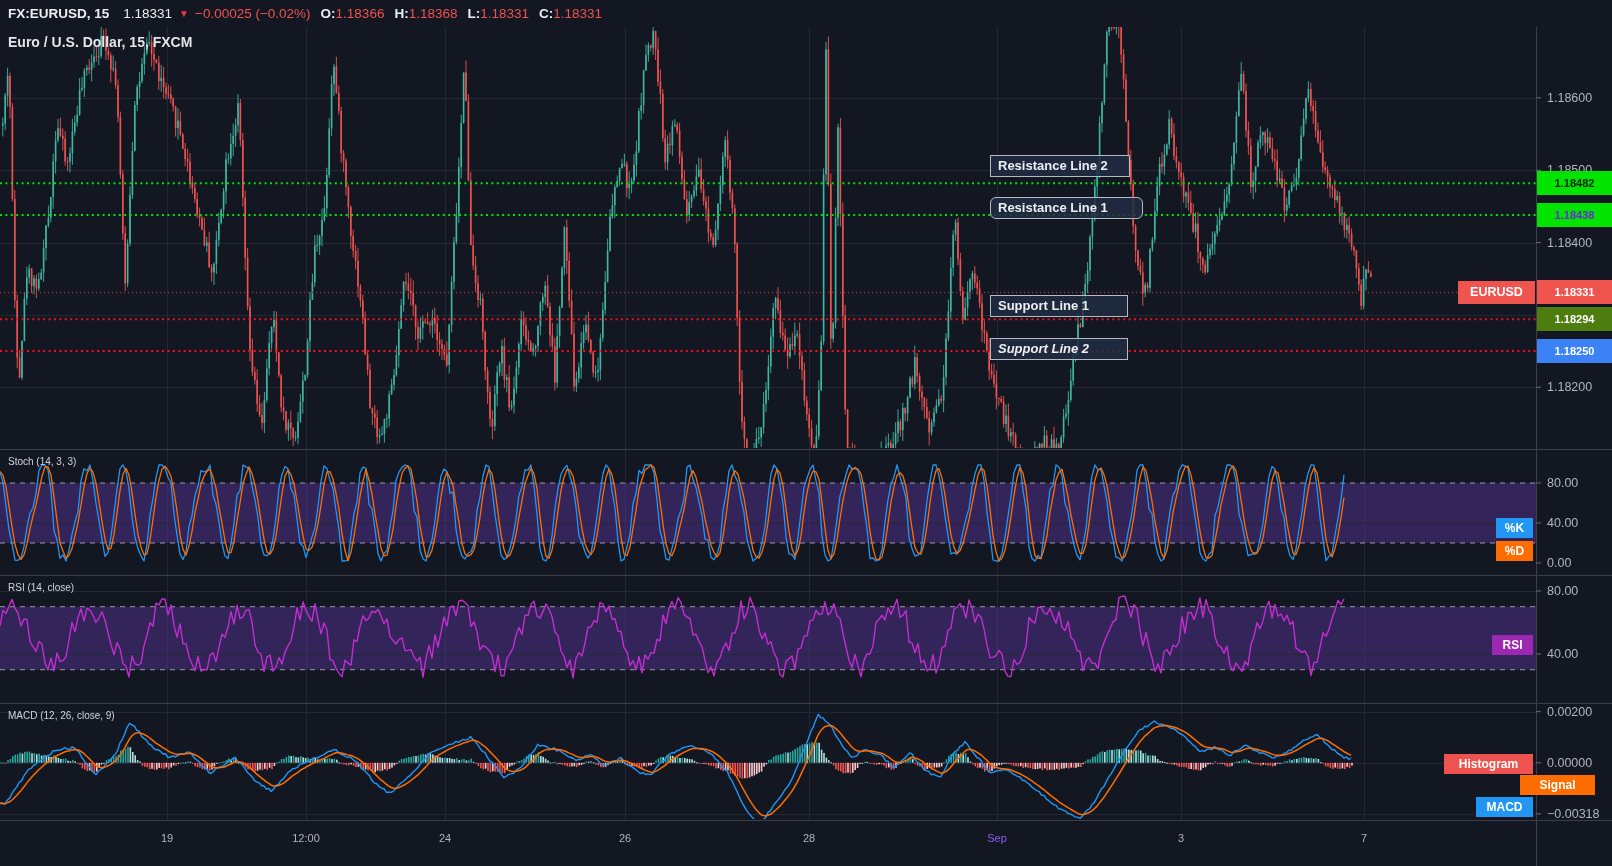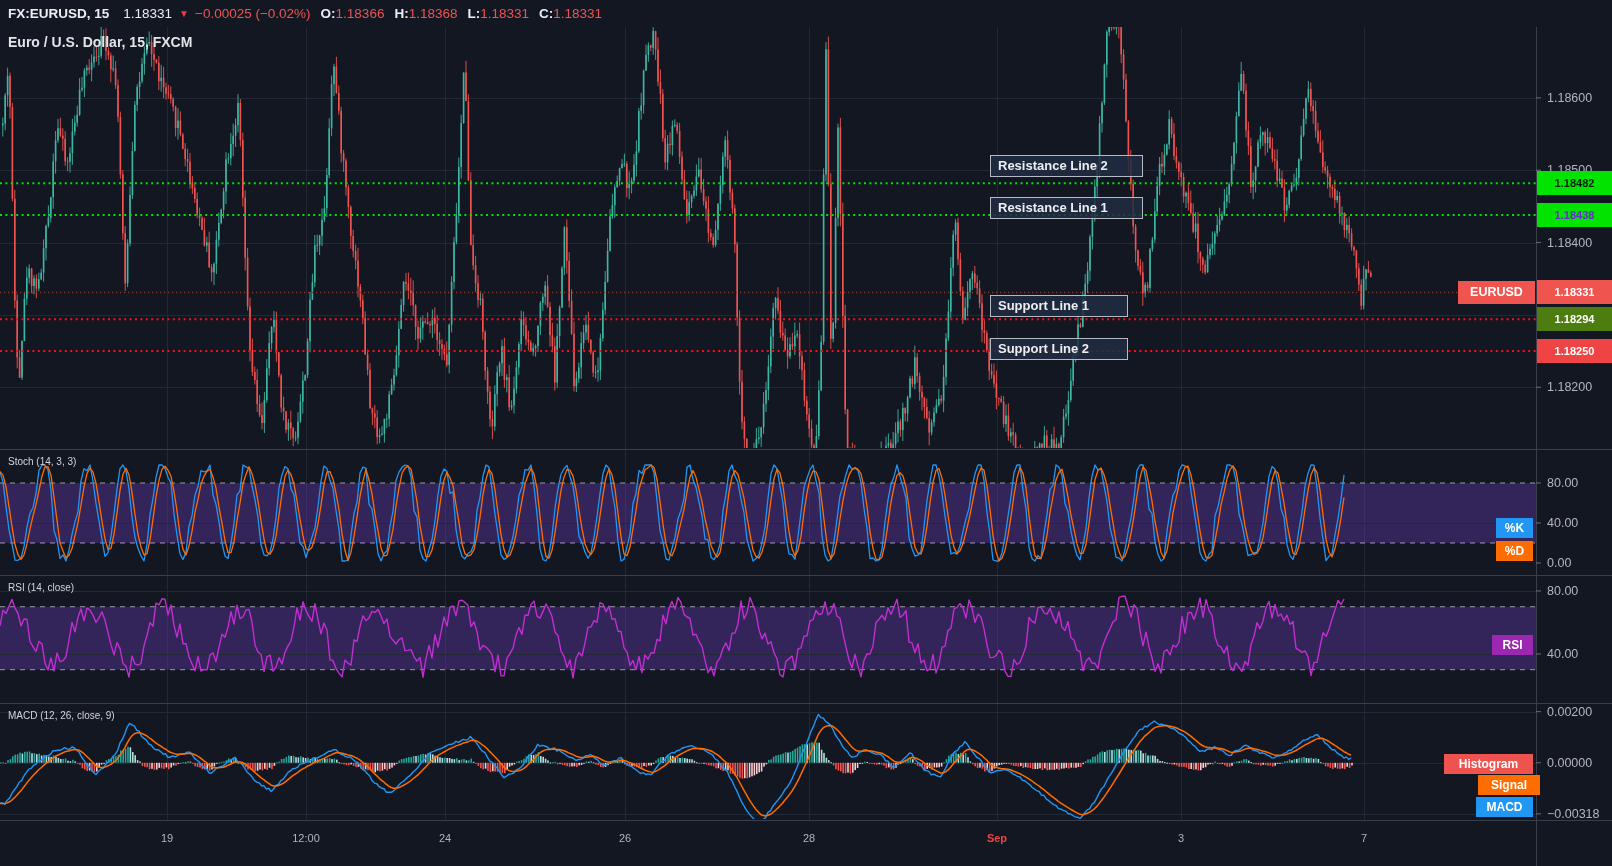--- a/index.html
+++ b/index.html
@@ -19,21 +19,21 @@
   .pane-title{position:absolute;color:#d1d4dc;font-size:10px;z-index:3;white-space:nowrap}
   #main-title{font-weight:700;font-size:14px;color:#e3e4e8}
   .lvl-box{position:absolute;height:22px;line-height:20px;background:rgba(33,44,66,0.86);
     border:1px solid #b6bac4;color:#eceef2;font-size:13px;font-weight:700;padding-left:7px;z-index:3;white-space:nowrap}
   .axis-label{position:absolute;left:1547px;height:16px;line-height:16px;font-size:12.5px;color:#b2b5be;white-space:nowrap}
   .axis-badge{position:absolute;left:1537px;width:75px;height:24px;line-height:24px;text-align:center;
     font-size:11px;font-weight:700;z-index:3;white-space:nowrap}
   .pane-badge{position:absolute;height:20px;line-height:20px;text-align:center;font-size:12px;
     font-weight:700;color:#fff;z-index:3;white-space:nowrap}
   .time-label{position:absolute;top:832px;width:60px;text-align:center;font-size:11px;color:#b2b5be}
-  .time-label.bold{font-weight:700;color:#ef4444}
+  .time-label.bold{font-weight:400;color:#8b5cf6}
   #eurusd-badge{position:absolute;left:1458px;width:77px;height:23px;line-height:23px;text-align:center;
     color:#fff;font-weight:700;font-size:12.5px;z-index:3}
   .axis-surface{position:absolute;z-index:4}
 </style>
 </head>
 <body>
 
 <div id="stage">
   <div id="topbar">
     <span class="tb-sym">FX:EURUSD, 15</span>
@@ -1836,48 +1836,48 @@
       <line x1="1536" y1="762.7777777777777" x2="1541" y2="762.7777777777777" stroke="#6a6e79"></line>
       <line x1="1536" y1="813.8888888888889" x2="1541" y2="813.8888888888889" stroke="#6a6e79"></line>
     </svg>
 
   <div id="overlay">
     <div class="pane-title" id="main-title" style="left:8px;top:34px">Euro / U.S. Dollar, 15, FXCM</div>
     <div class="pane-title" style="left:8px;top:456px">Stoch (14, 3, 3)</div>
     <div class="pane-title" style="left:8px;top:582px">RSI (14, close)</div>
     <div class="pane-title" style="left:8px;top:710px">MACD (12, 26, close, 9)</div>
 
-    <div class="lvl-box" id="lvl-0" style="left: 990px; top: 155px; width: 153px;">Resistance Line 2</div>
-    <div class="lvl-box" id="lvl-1" style="left: 990px; top: 197px; width: 153px;">Resistance Line 1</div>
+    <div class="lvl-box" id="lvl-0" style="left: 990px; top: 155px; width: 140px;">Resistance Line 2</div>
+    <div class="lvl-box" id="lvl-1" style="left: 990px; top: 197px; width: 153px; border-radius: 6px;">Resistance Line 1</div>
     <div class="lvl-box" id="lvl-2" style="left: 990px; top: 295px; width: 138px;">Support Line 1</div>
-    <div class="lvl-box" id="lvl-3" style="left: 990px; top: 338px; width: 138px;">Support Line 2</div>
+    <div class="lvl-box" id="lvl-3" style="left: 990px; top: 338px; width: 138px; font-style: italic;">Support Line 2</div>
 
     <div id="eurusd-badge" style="top: 280.976px; background: rgb(240, 84, 79);">EURUSD</div>
   <div class="axis-label" style="top: 89.89px;">1.18600</div>
       <div class="axis-label" style="top: 162.227px;">1.18500</div>
       <div class="axis-label" style="top: 234.564px;">1.18400</div>
       <div class="axis-label" style="top: 379.237px;">1.18200</div>
       <div class="axis-badge" style="top: 171.247px; background: rgb(0, 228, 0); color: rgb(6, 35, 10);">1.18482</div>
       <div class="axis-badge" style="top: 203.076px; background: rgb(0, 228, 0); color: #6d28d9;">1.18438</div>
       <div class="axis-badge" style="top: 307.241px; background: #4d7c0f; color: rgb(255, 255, 255);">1.18294</div>
-      <div class="axis-badge" style="top: 339.069px; background: #ef4444; color: rgb(255, 255, 255);">1.18250</div>
+      <div class="axis-badge" style="top: 339.069px; background: #3b82f6; color: rgb(255, 255, 255);">1.18250</div>
       <div class="axis-badge" style="top: 280.476px; background: rgb(240, 84, 79); color: rgb(255, 255, 255);">1.18331</div>
       <div class="axis-label" style="top: 475px;">80.00</div>
       <div class="axis-label" style="top: 515px;">40.00</div>
       <div class="axis-label" style="top: 555px;">0.00</div>
       <div class="axis-label" style="top: 582.962px;">80.00</div>
       <div class="axis-label" style="top: 645.962px;">40.00</div>
       <div class="axis-label" style="top: 703.667px;">0.00200</div>
       <div class="axis-label" style="top: 754.778px;">0.00000</div>
       <div class="axis-label" style="top: 805.889px;">−0.00318</div>
       <div class="pane-badge" style="left: 1496px; width: 37px; top: 518px; background: rgb(33, 150, 243);">%K</div>
       <div class="pane-badge" style="left: 1496px; width: 37px; top: 541px; background: rgb(255, 109, 0);">%D</div>
       <div class="pane-badge" style="left: 1492px; width: 41px; top: 635px; background: rgb(156, 39, 176);">RSI</div>
       <div class="pane-badge" style="left: 1444px; width: 89px; top: 754px; background: rgb(239, 83, 80);">Histogram</div>
-      <div class="pane-badge" style="left: 1478px; width: 62px; top: 775px; background: rgb(255, 109, 0);">Signal</div>
+      <div class="pane-badge" style="left: 1520px; width: 75px; top: 775px; background: rgb(255, 109, 0);">Signal</div>
       <div class="pane-badge" style="left: 1476px; width: 57px; top: 797px; background: rgb(33, 150, 243);">MACD</div>
       <div class="time-label" style="left: 137px;">19</div>
       <div class="time-label" style="left: 276px;">12:00</div>
       <div class="time-label" style="left: 415px;">24</div>
       <div class="time-label" style="left: 595px;">26</div>
       <div class="time-label" style="left: 779px;">28</div>
       <div class="time-label bold" style="left: 967px;">Sep</div>
       <div class="time-label" style="left: 1151px;">3</div>
       <div class="time-label" style="left: 1334px;">7</div>
     </div>

